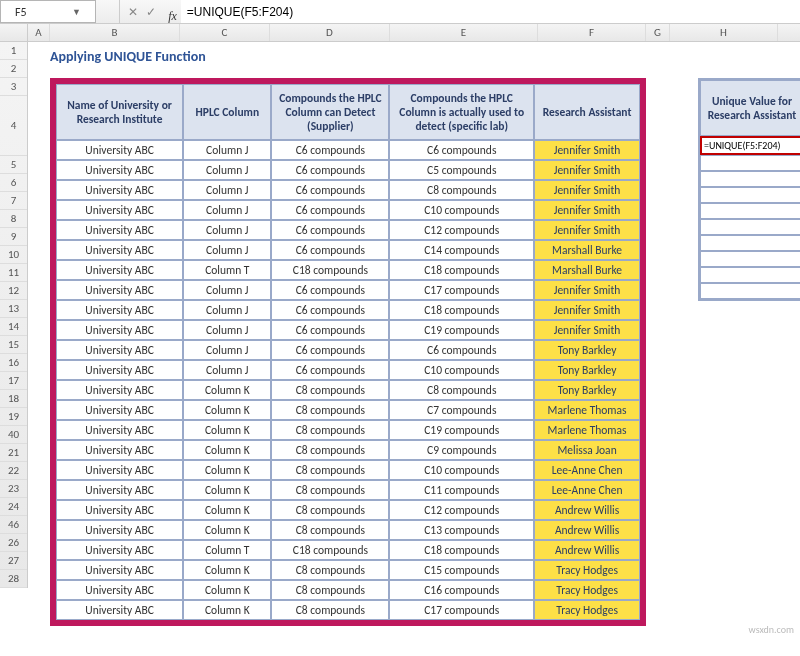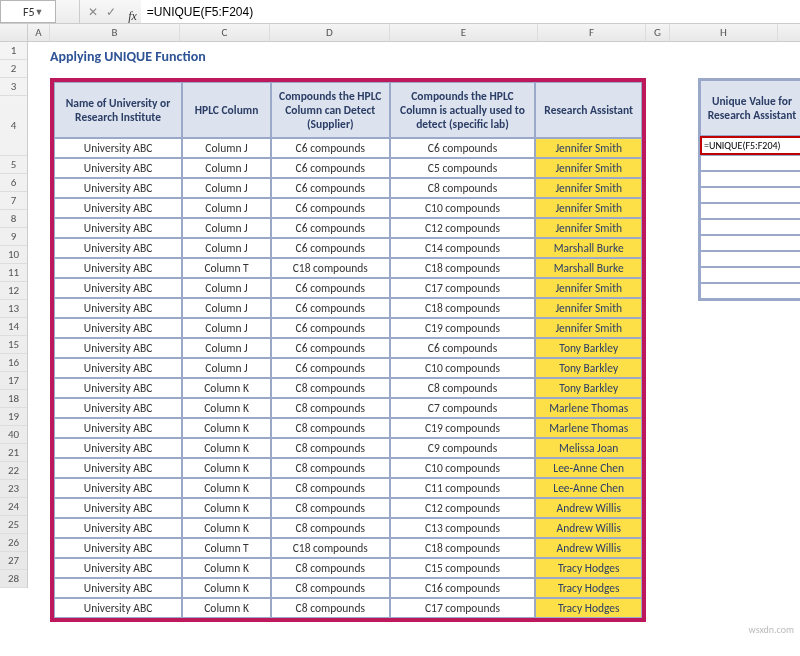--- a/index.html
+++ b/index.html
@@ -14,24 +14,24 @@
   overflow: hidden;
 }
 .name-box-row {
   display: flex;
   align-items: stretch;
   border-bottom: 1px solid #ccc;
   height: 24px;
   background: linear-gradient(#f8f8f8, #ececec);
 }
 .name-box {
-  width: 56px;
+  width: 96px;
   border: 1px solid #b5b5b5;
   background: #fff;
-  padding: 2px 22px;
+  padding: 2px 14px;
   display: flex;
   align-items: center;
   justify-content: space-between;
   font-size: 12px;
 }
 .name-box .arrow { font-size: 9px; color: #666; }
 .spacer-sm { width: 24px; border-right: 1px solid #ccc; }
 .fx-icons { display: flex; align-items: center; gap:8px; padding:0 8px; color:#888; }
 .fx-icons span { font-size:12px; }
 .fx-label { font-style: italic; font-family: "Times New Roman", serif; padding:16px 4px; display:flex; align-items:center; }
@@ -65,21 +65,21 @@
   width:618px;
   font-weight:bold;
   font-size:14px;
   color:#2f5496;
   text-align:left;
 }
 .main-table {
   position:absolute;
   top:36px; left:22px;
   width:596px;
-  border:4px solid #be185d;
+  border:6px solid #be185d;
   background:#fff;
   font-size:11.5px;
 }
 .main-table th, .main-table td {
   border:1px solid #9aa9c9;
   padding:2px 4px;
   text-align:center;
   height:16px;
   overflow:hidden;
 }
@@ -175,21 +175,21 @@
       <div class="rh">15</div>
       <div class="rh">16</div>
       <div class="rh">17</div>
       <div class="rh">18</div>
       <div class="rh">19</div>
       <div class="rh">40</div>
       <div class="rh">21</div>
       <div class="rh">22</div>
       <div class="rh">23</div>
       <div class="rh">24</div>
-      <div class="rh">25</div>
+      <div class="rh">46</div>
       <div class="rh">26</div>
       <div class="rh">27</div>
       <div class="rh">28</div>
     </div>
 
   <div class="grid">
     <div class="grid-inner">
       <div class="title-cell">Applying UNIQUE Function</div>
 
       <table class="main-table" cellspacing="0" cellpadding="0">

